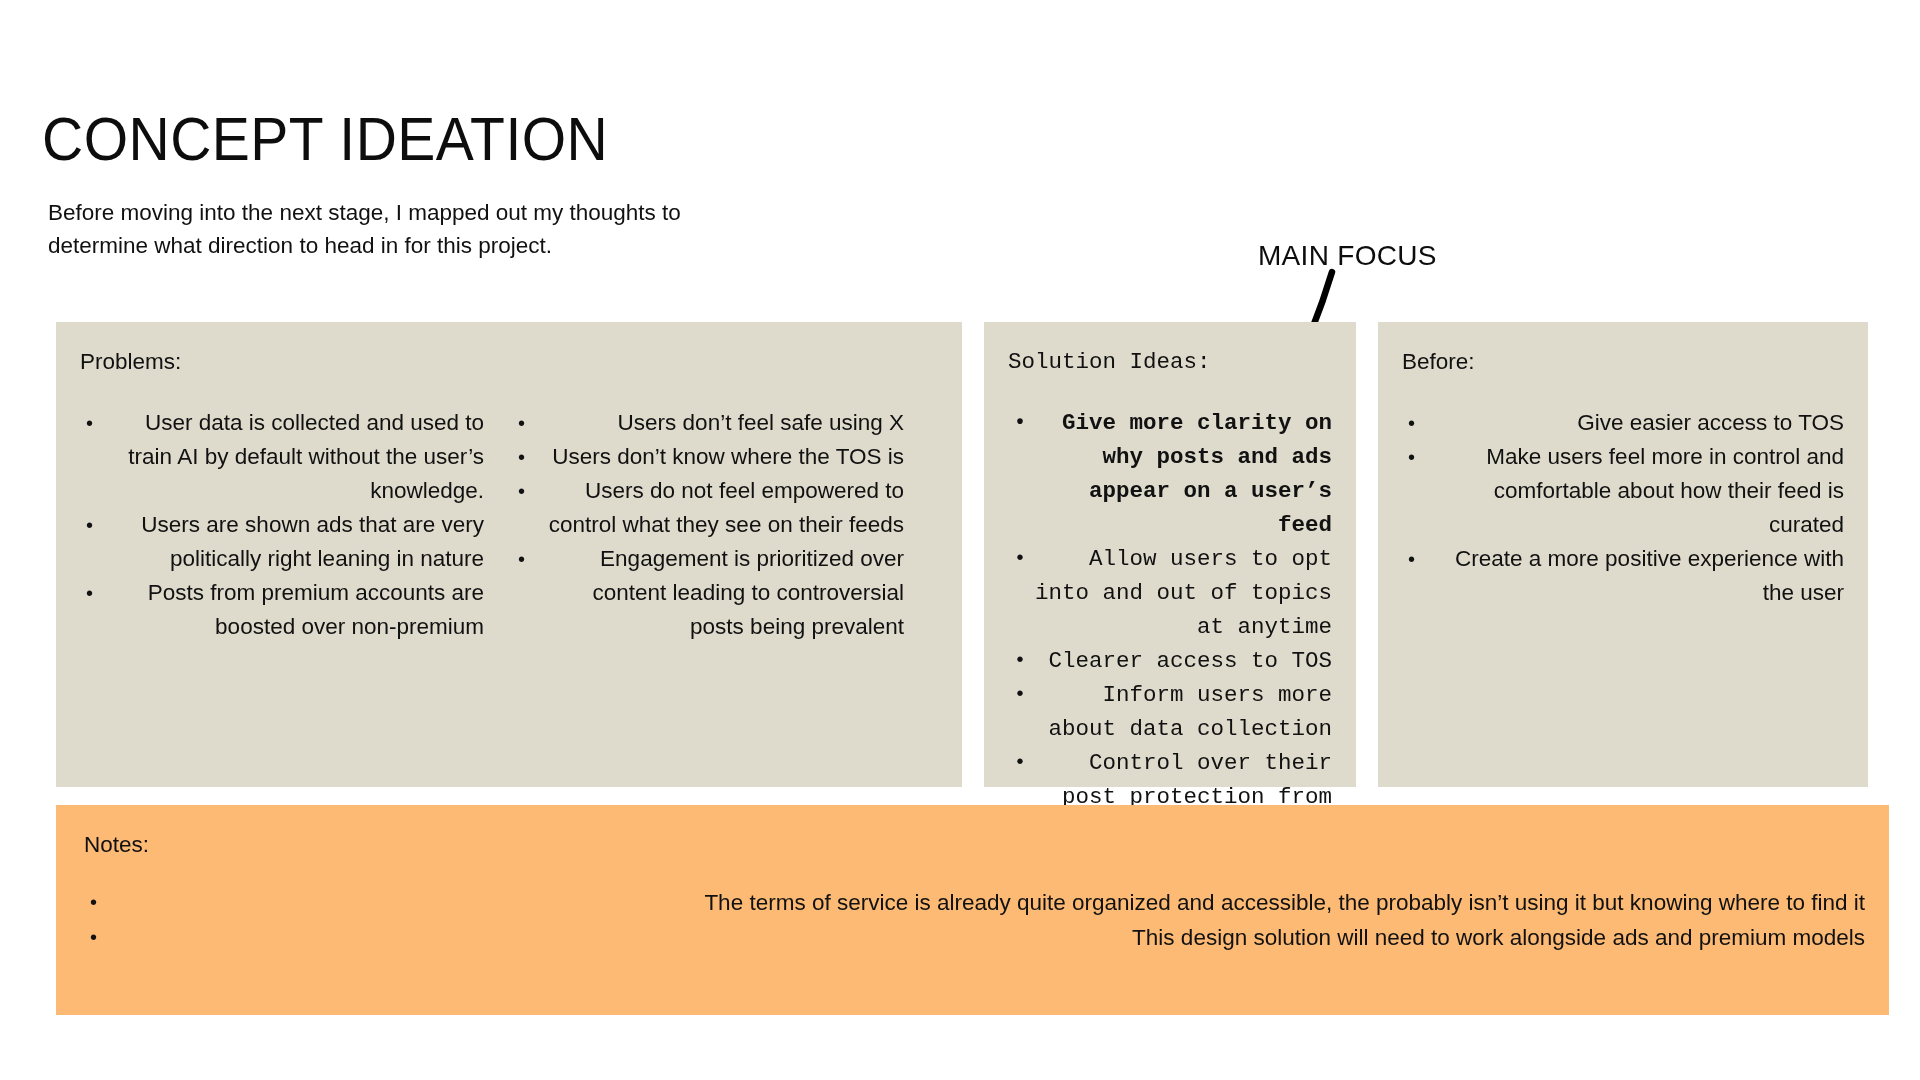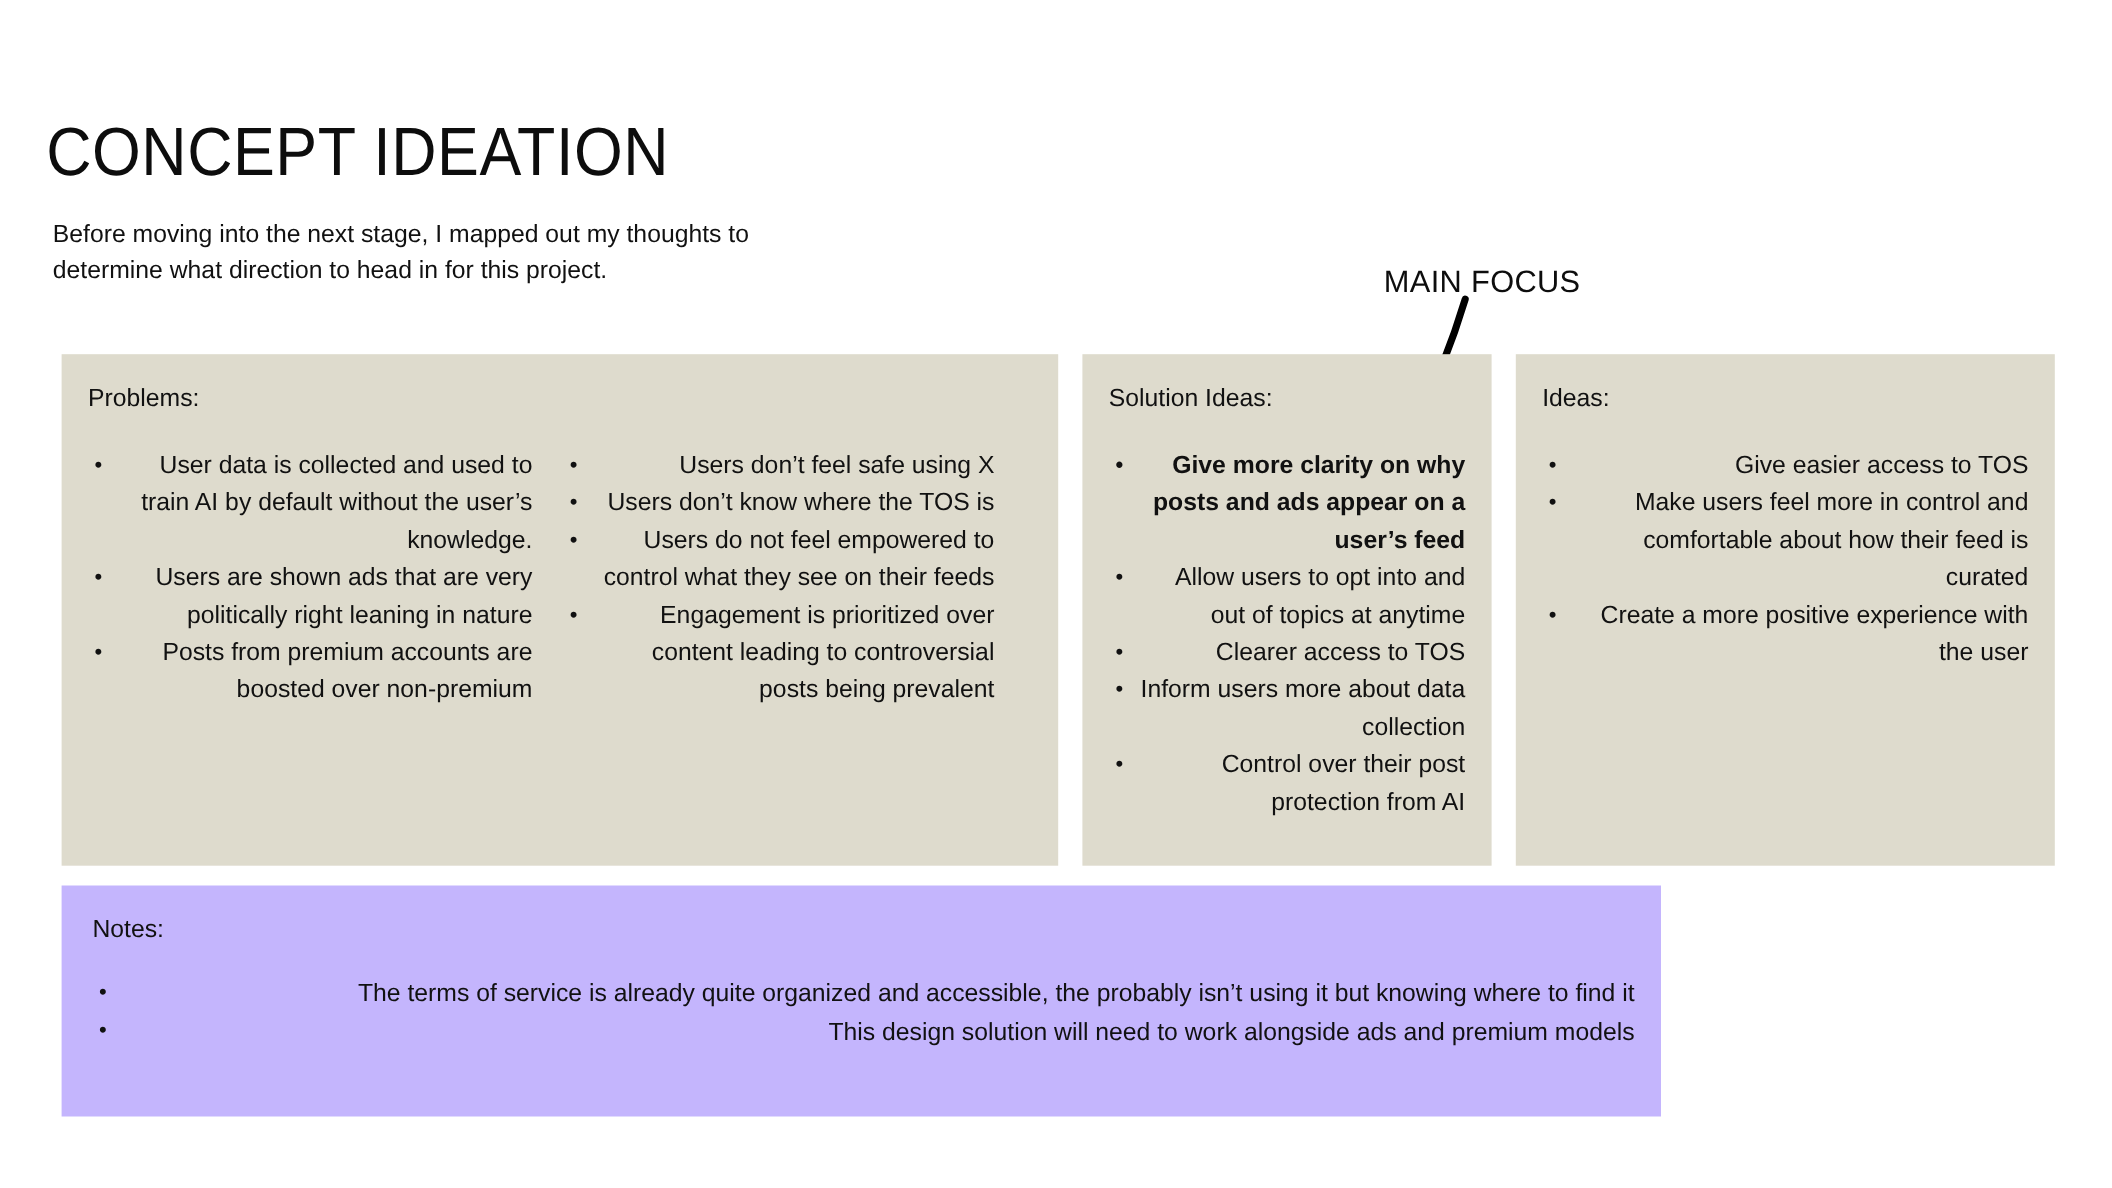--- a/index.html
+++ b/index.html
@@ -71,21 +71,21 @@
     width: 1833px;
     height: 465px;
     display: flex;
     gap: 22px;
   }
   .card {
     background: #dedbcd;
     padding: 26px 24px 36px 24px;
   }
   .card-problems { width: 906px; }
-  .card-solutions { width: 372px; }
+  .card-solutions { width: 372px; font-family: Liberation Mono, monospace; }
   .card-goals { width: 490px; }
 
   .card-heading {
     font-size: 22.5px;
     line-height: 28px;
     font-weight: 400;
     color: #111111;
     margin-bottom: 30px;
   }
 
@@ -118,23 +118,23 @@
     gap: 28px;
   }
   .two-col > ul { width: 404px; }
   .two-col > ul.col-b { width: 392px; }
 
   
   .notes-card {
     position: absolute;
     left: 56px;
     top: 805px;
-    width: 1454px;
+    width: 1833px;
     height: 210px;
-    background: #c4b5fd;
+    background: #fdba74;
     padding: 26px 24px 20px 28px;
   }
   .notes-card .card-heading { margin-bottom: 26px; }
   .notes-card ul.bullets > li { line-height: 35px; }
 </style>
 </head>
 <body>
 
 <div class="slide">
 
@@ -176,21 +176,21 @@
       <ul class="bullets">
         <li class="strong">Give more clarity on why posts and ads appear on a user’s feed</li>
         <li>Allow users to opt into and out of topics at anytime</li>
         <li>Clearer access to TOS</li>
         <li>Inform users more about data collection</li>
         <li>Control over their post protection from AI</li>
       </ul>
     </section>
 
     <section class="card card-goals">
-      <div class="card-heading">Ideas:</div>
+      <div class="card-heading">Before:</div>
       <ul class="bullets">
         <li>Give easier access to TOS</li>
         <li>Make users feel more in control and comfortable about how their feed is curated</li>
         <li>Create a more positive experience with the user</li>
       </ul>
     </section>
 
   </div>
 
   <section class="notes-card">

